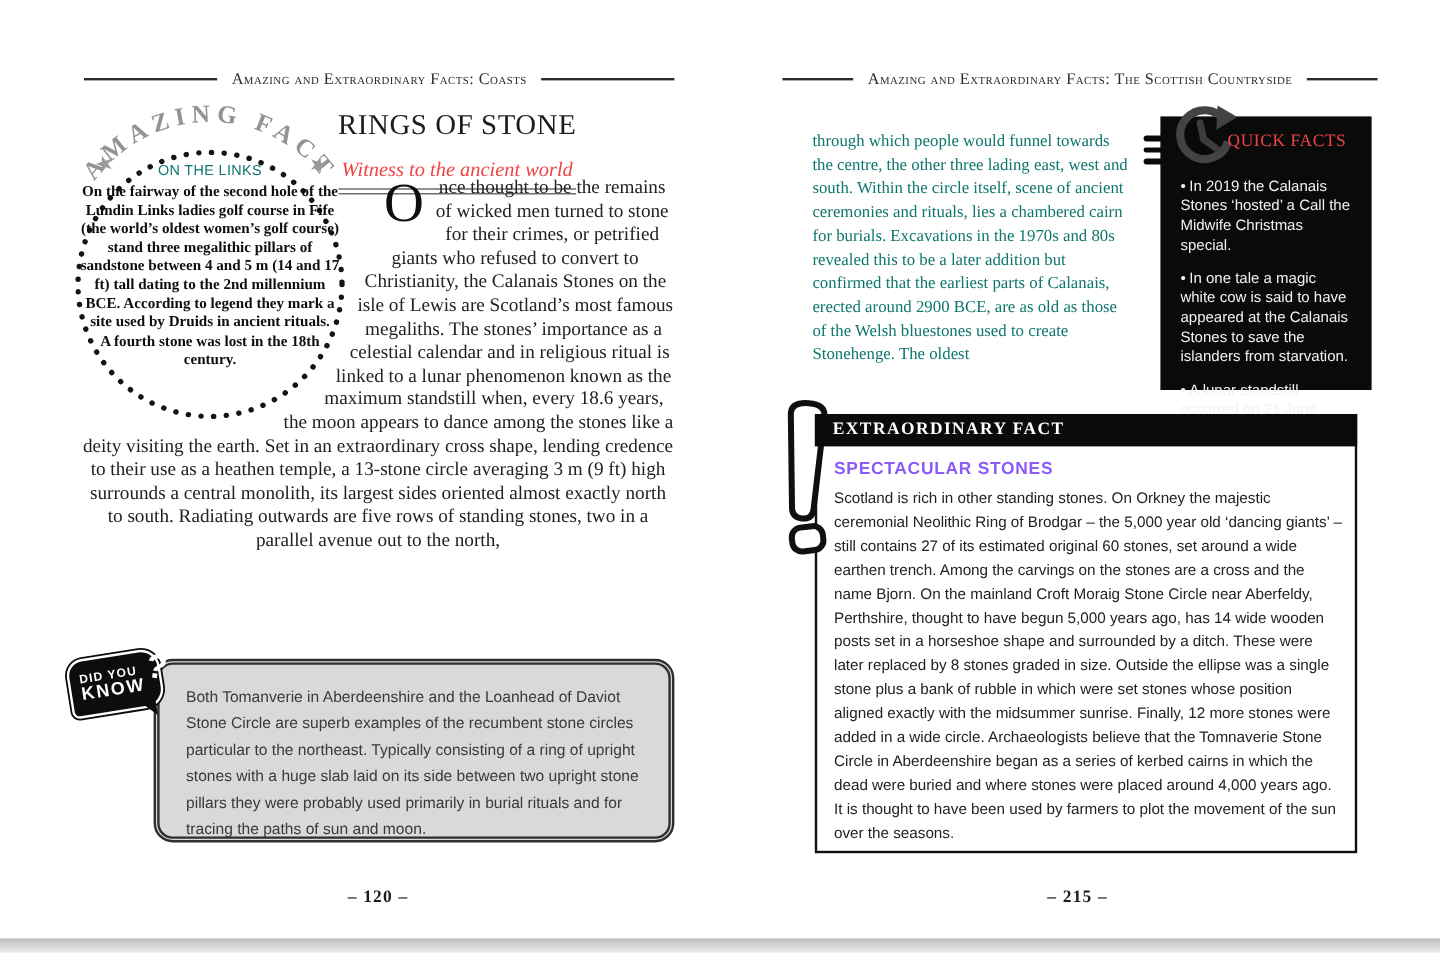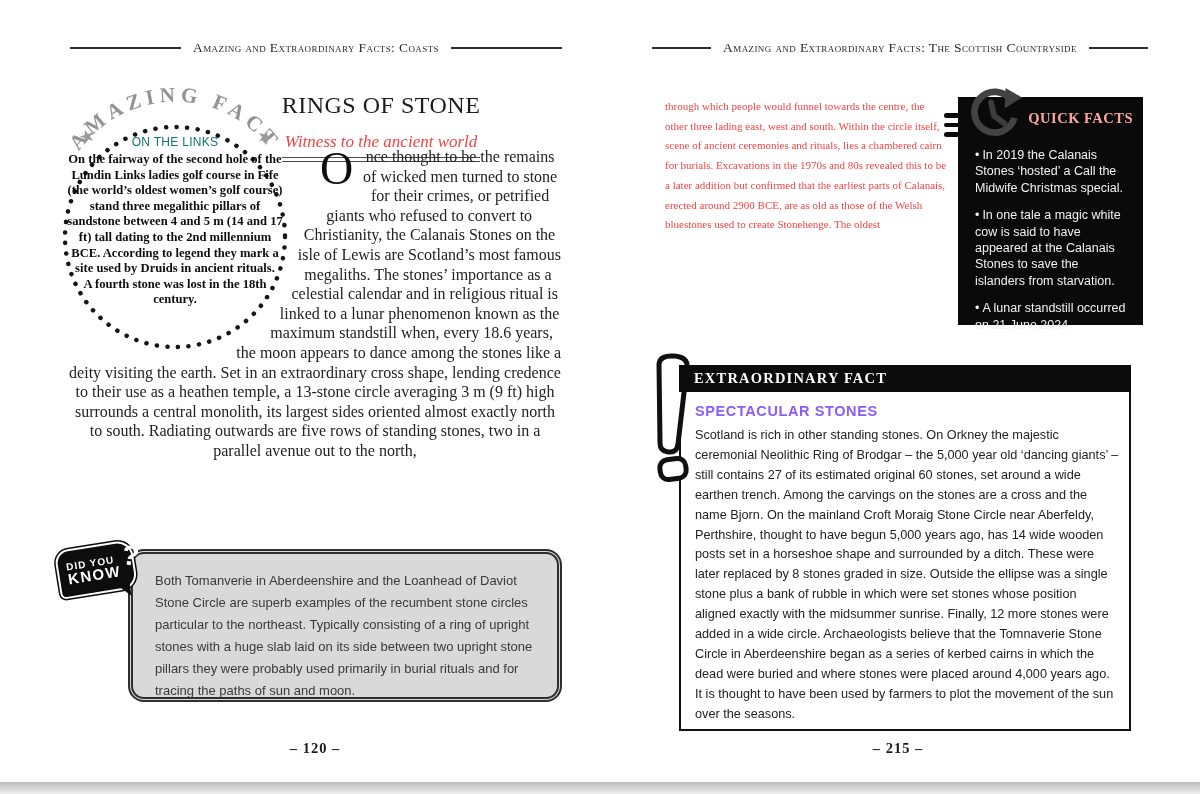--- a/index.html
+++ b/index.html
@@ -6,21 +6,21 @@
   body{
     width:1200px;height:794px;position:relative;overflow:hidden;
     background:#ffffff;color:#1a1a1a;
     font-family:"Liberation Serif", serif;
   }
   .page{position:absolute;top:0;width:600px;height:794px;}
   .page-left{left:0;}
   .page-right{left:600px;}
 
   
-  .running-head{position:absolute;top:40px;display:flex;align-items:center;gap:12px;}
+  .running-head{position:absolute;top:58px;display:flex;align-items:center;gap:12px;}
   .page-left .running-head{left:70px;width:492px;}
   .page-right .running-head{left:52px;width:496px;}
   .running-head .rule{flex:1;height:1.5px;background:#2c2c2c;}
   .head-text{font-variant:small-caps;font-size:13.5px;letter-spacing:.4px;white-space:nowrap;color:#2b2b2b;}
 
   
   .amazing-badge{position:absolute;left:45px;top:85px;width:260px;height:292px;}
   .amazing-badge svg{position:absolute;left:0;top:0;}
   .badge-inner{position:absolute;left:18px;right:18px;top:50px;text-align:center;}
   .badge-heading{font-family:"Liberation Sans",sans-serif;font-weight:normal;font-size:12px;letter-spacing:.3px;color:#0f766e;margin-bottom:3px;}
@@ -51,34 +51,34 @@
   .dyk-l2{color:#fff;font-family:"Liberation Sans",sans-serif;font-weight:bold;font-size:15px;letter-spacing:1.5px;margin-top:-2px;}
   .dyk-q{position:absolute;right:12px;top:2px;color:#fff;font-family:"Liberation Sans",sans-serif;font-weight:bold;font-size:28px;transform:rotate(8deg);}
 
   
   .folio{position:absolute;top:740px;text-align:center;font-weight:bold;font-size:14.5px;letter-spacing:1px;color:#1c1c1c;}
   .page-left .folio{left:68px;width:494px;}
   .page-right .folio{left:62px;width:472px;}
 
   
   .top-section{position:absolute;left:65px;top:97px;width:478px;display:flex;}
-  .col-text{margin:0;width:283px;font-size:11px;line-height:19.7px;color:#ef4444;}
+  .col-text{margin:12px;width:283px;font-size:14px;line-height:19.7px;color:#0f766e;}
   .qf-box{position:relative;margin-left:10px;width:185px;height:228px;background:#0a0a0a;box-sizing:border-box;padding:50px 11px 0 13px;}
-  .qf-title{position:absolute;top:13px;right:10px;font-weight:bold;font-size:14.5px;letter-spacing:.5px;color:#fca5a5;}
+  .qf-title{position:absolute;top:13px;right:21px;font-weight:normal;font-size:14.5px;letter-spacing:.5px;color:#ef4444;}
   .qf-item{margin:0 4px 11px;font-family:"Liberation Sans",sans-serif;font-size:12.5px;line-height:16.4px;color:#f2f2f2;}
   .qf-bullet{margin-right:3px;}
   .clock{position:absolute;left:5px;top:-13px;}
   .speed-lines{position:absolute;left:-14px;top:16px;display:flex;flex-direction:column;gap:5px;align-items:flex-start;}
   .speed-lines i{display:block;height:4.5px;border-radius:3px;background:#0a0a0a;}
   .speed-lines i:nth-child(1){width:22px;}
   .speed-lines i:nth-child(2){width:28px;}
   .speed-lines i:nth-child(3){width:24px;}
 
   
-  .ef-box{position:absolute;left:79px;top:345px;width:452px;height:366px;box-sizing:border-box;border:2px solid #111;margin-top:20px;}
+  .ef-box{position:absolute;left:79px;top:345px;width:452px;height:366px;box-sizing:border-box;border:2px solid #111;}
   .ef-bar{position:absolute;left:-2px;right:-2px;top:-2px;height:27px;background:#0b0b0b;color:#ffffff;
     font-weight:bold;font-size:14.5px;letter-spacing:1.2px;line-height:27px;padding-left:15px;}
   .ef-content{position:absolute;top:36px;left:14px;right:9px;}
   .ef-heading{margin:0 0 7px;font-family:"Liberation Sans",sans-serif;font-weight:bold;font-size:14.5px;letter-spacing:.6px;color:#8b5cf6;}
   .ef-body{margin:0;font-family:"Liberation Sans",sans-serif;font-size:12.7px;line-height:19.9px;color:#222;}
   .excl{position:absolute;left:-38px;top:-15px;}
 
   .bottom-strip{position:absolute;left:0;right:0;bottom:0;height:12px;background:linear-gradient(#bdbdbd,#ededed);}
 </style>
 </head>

